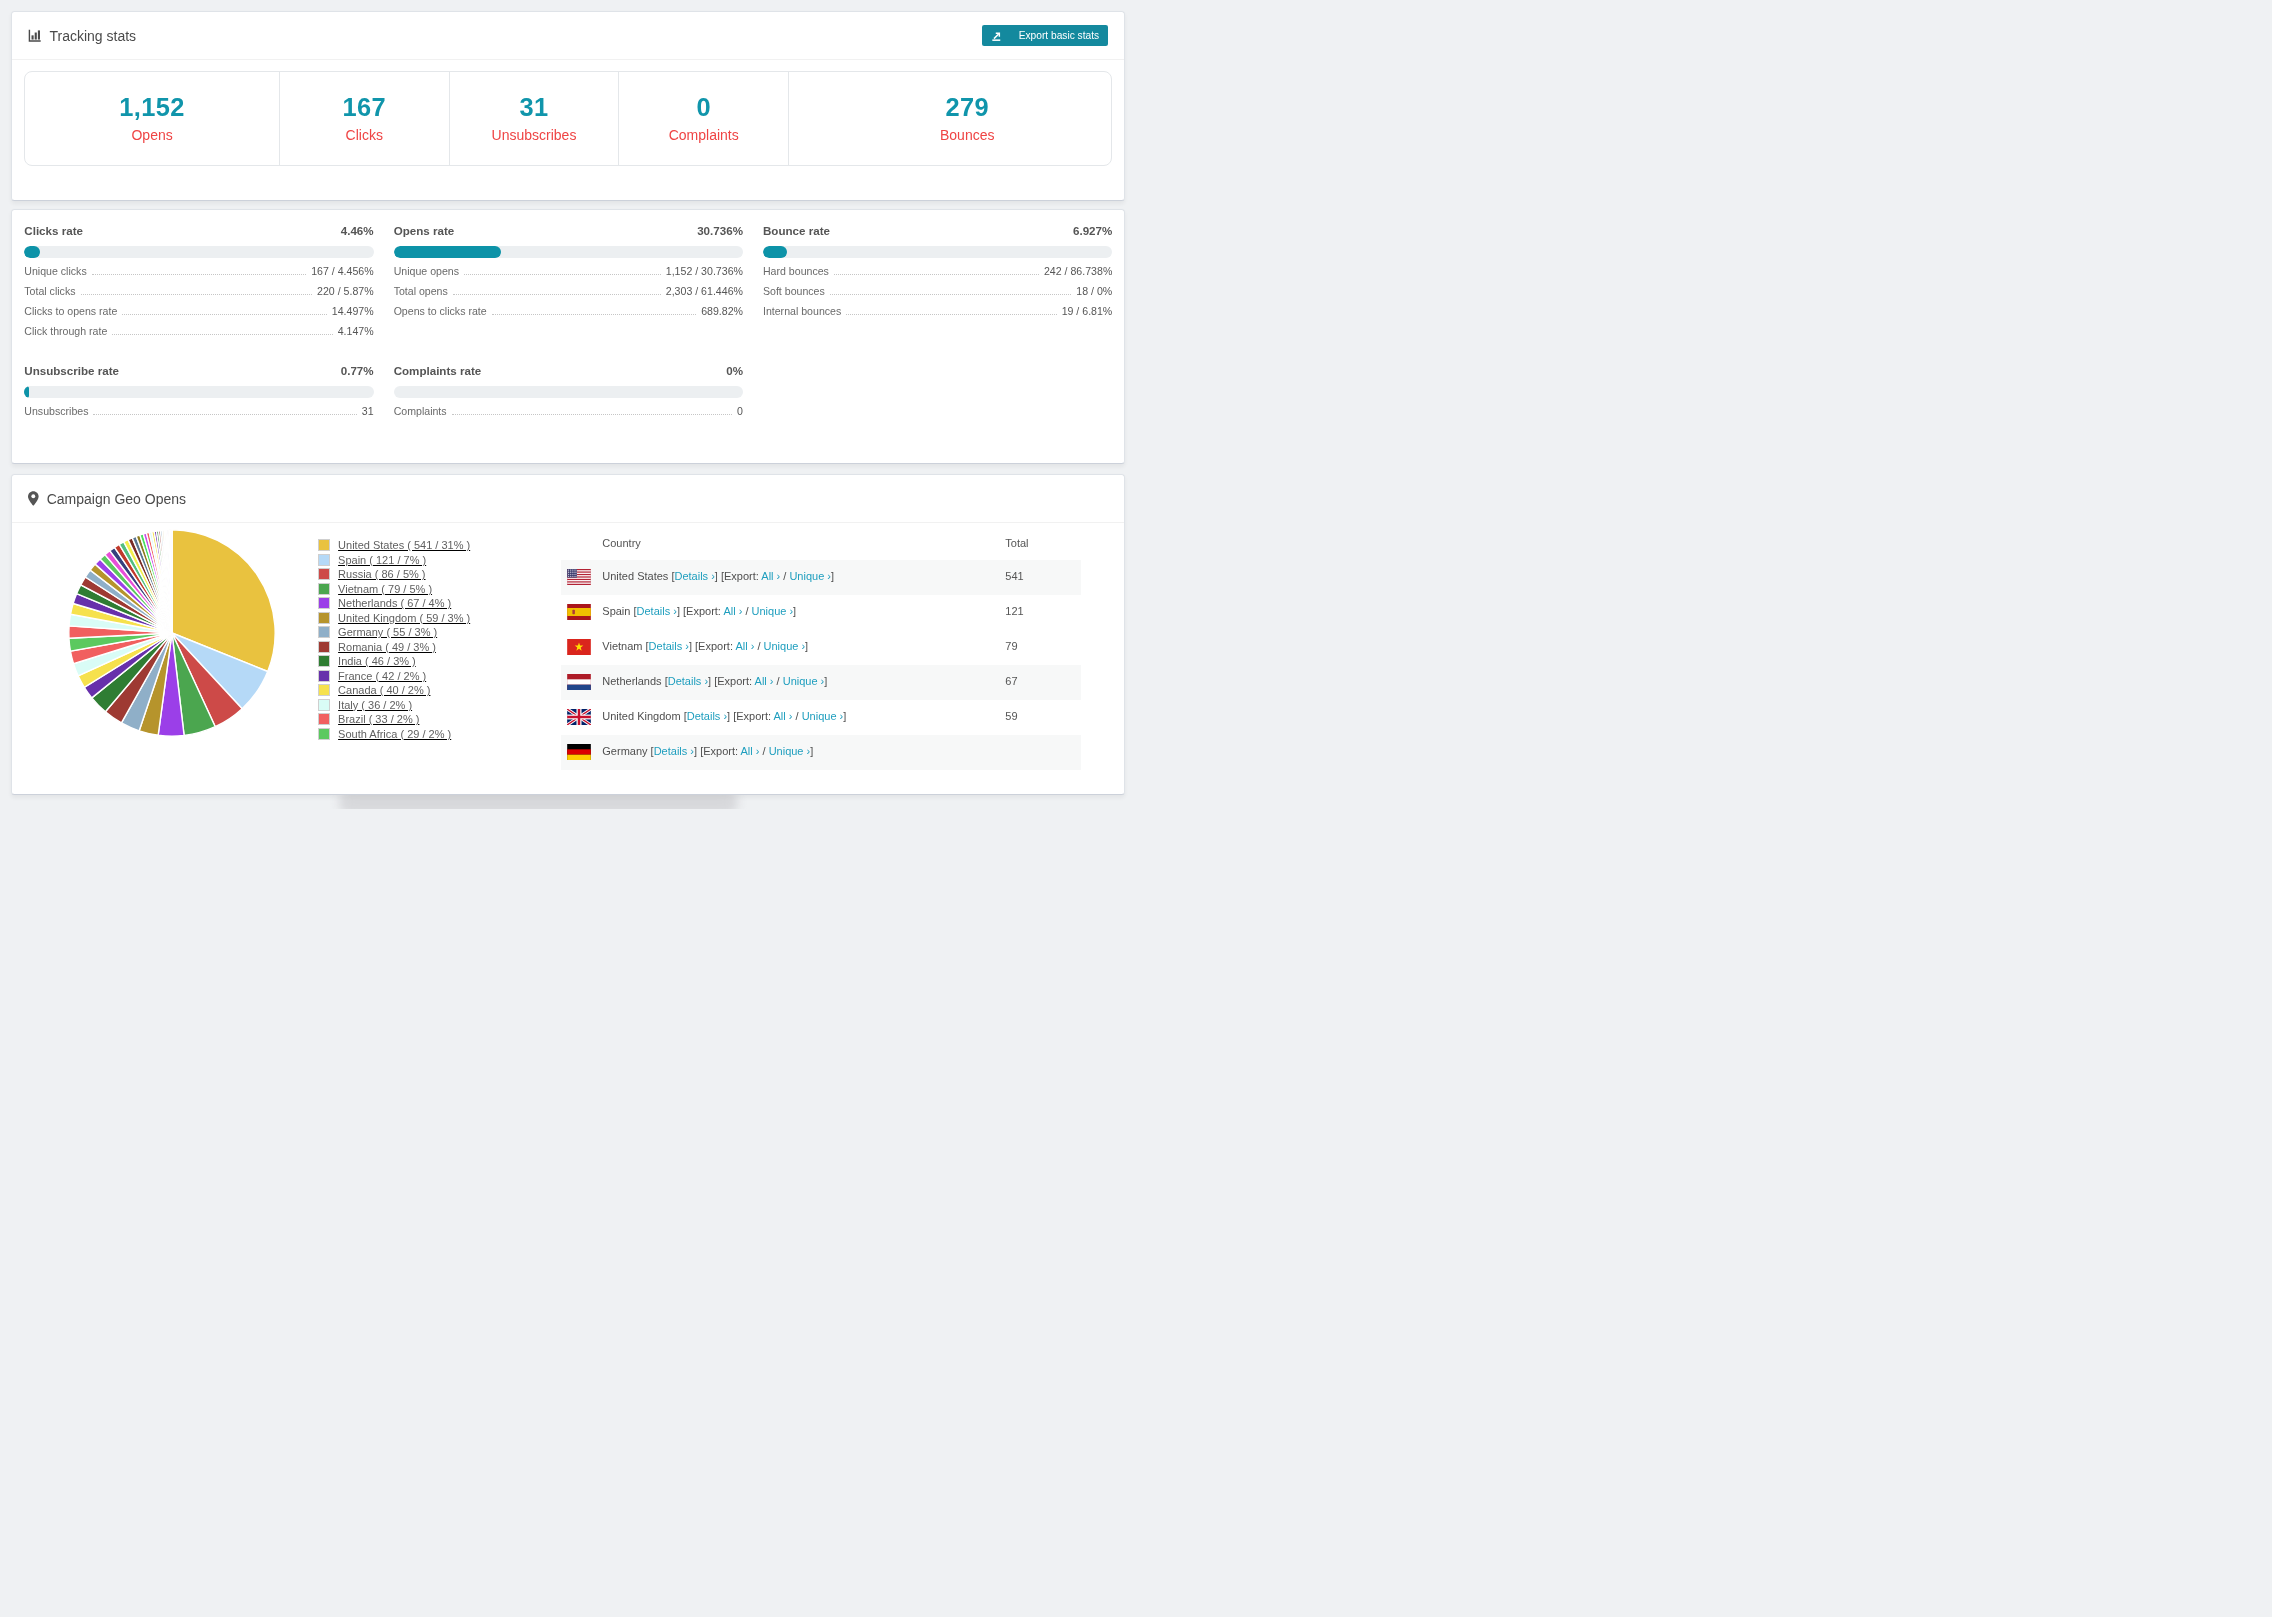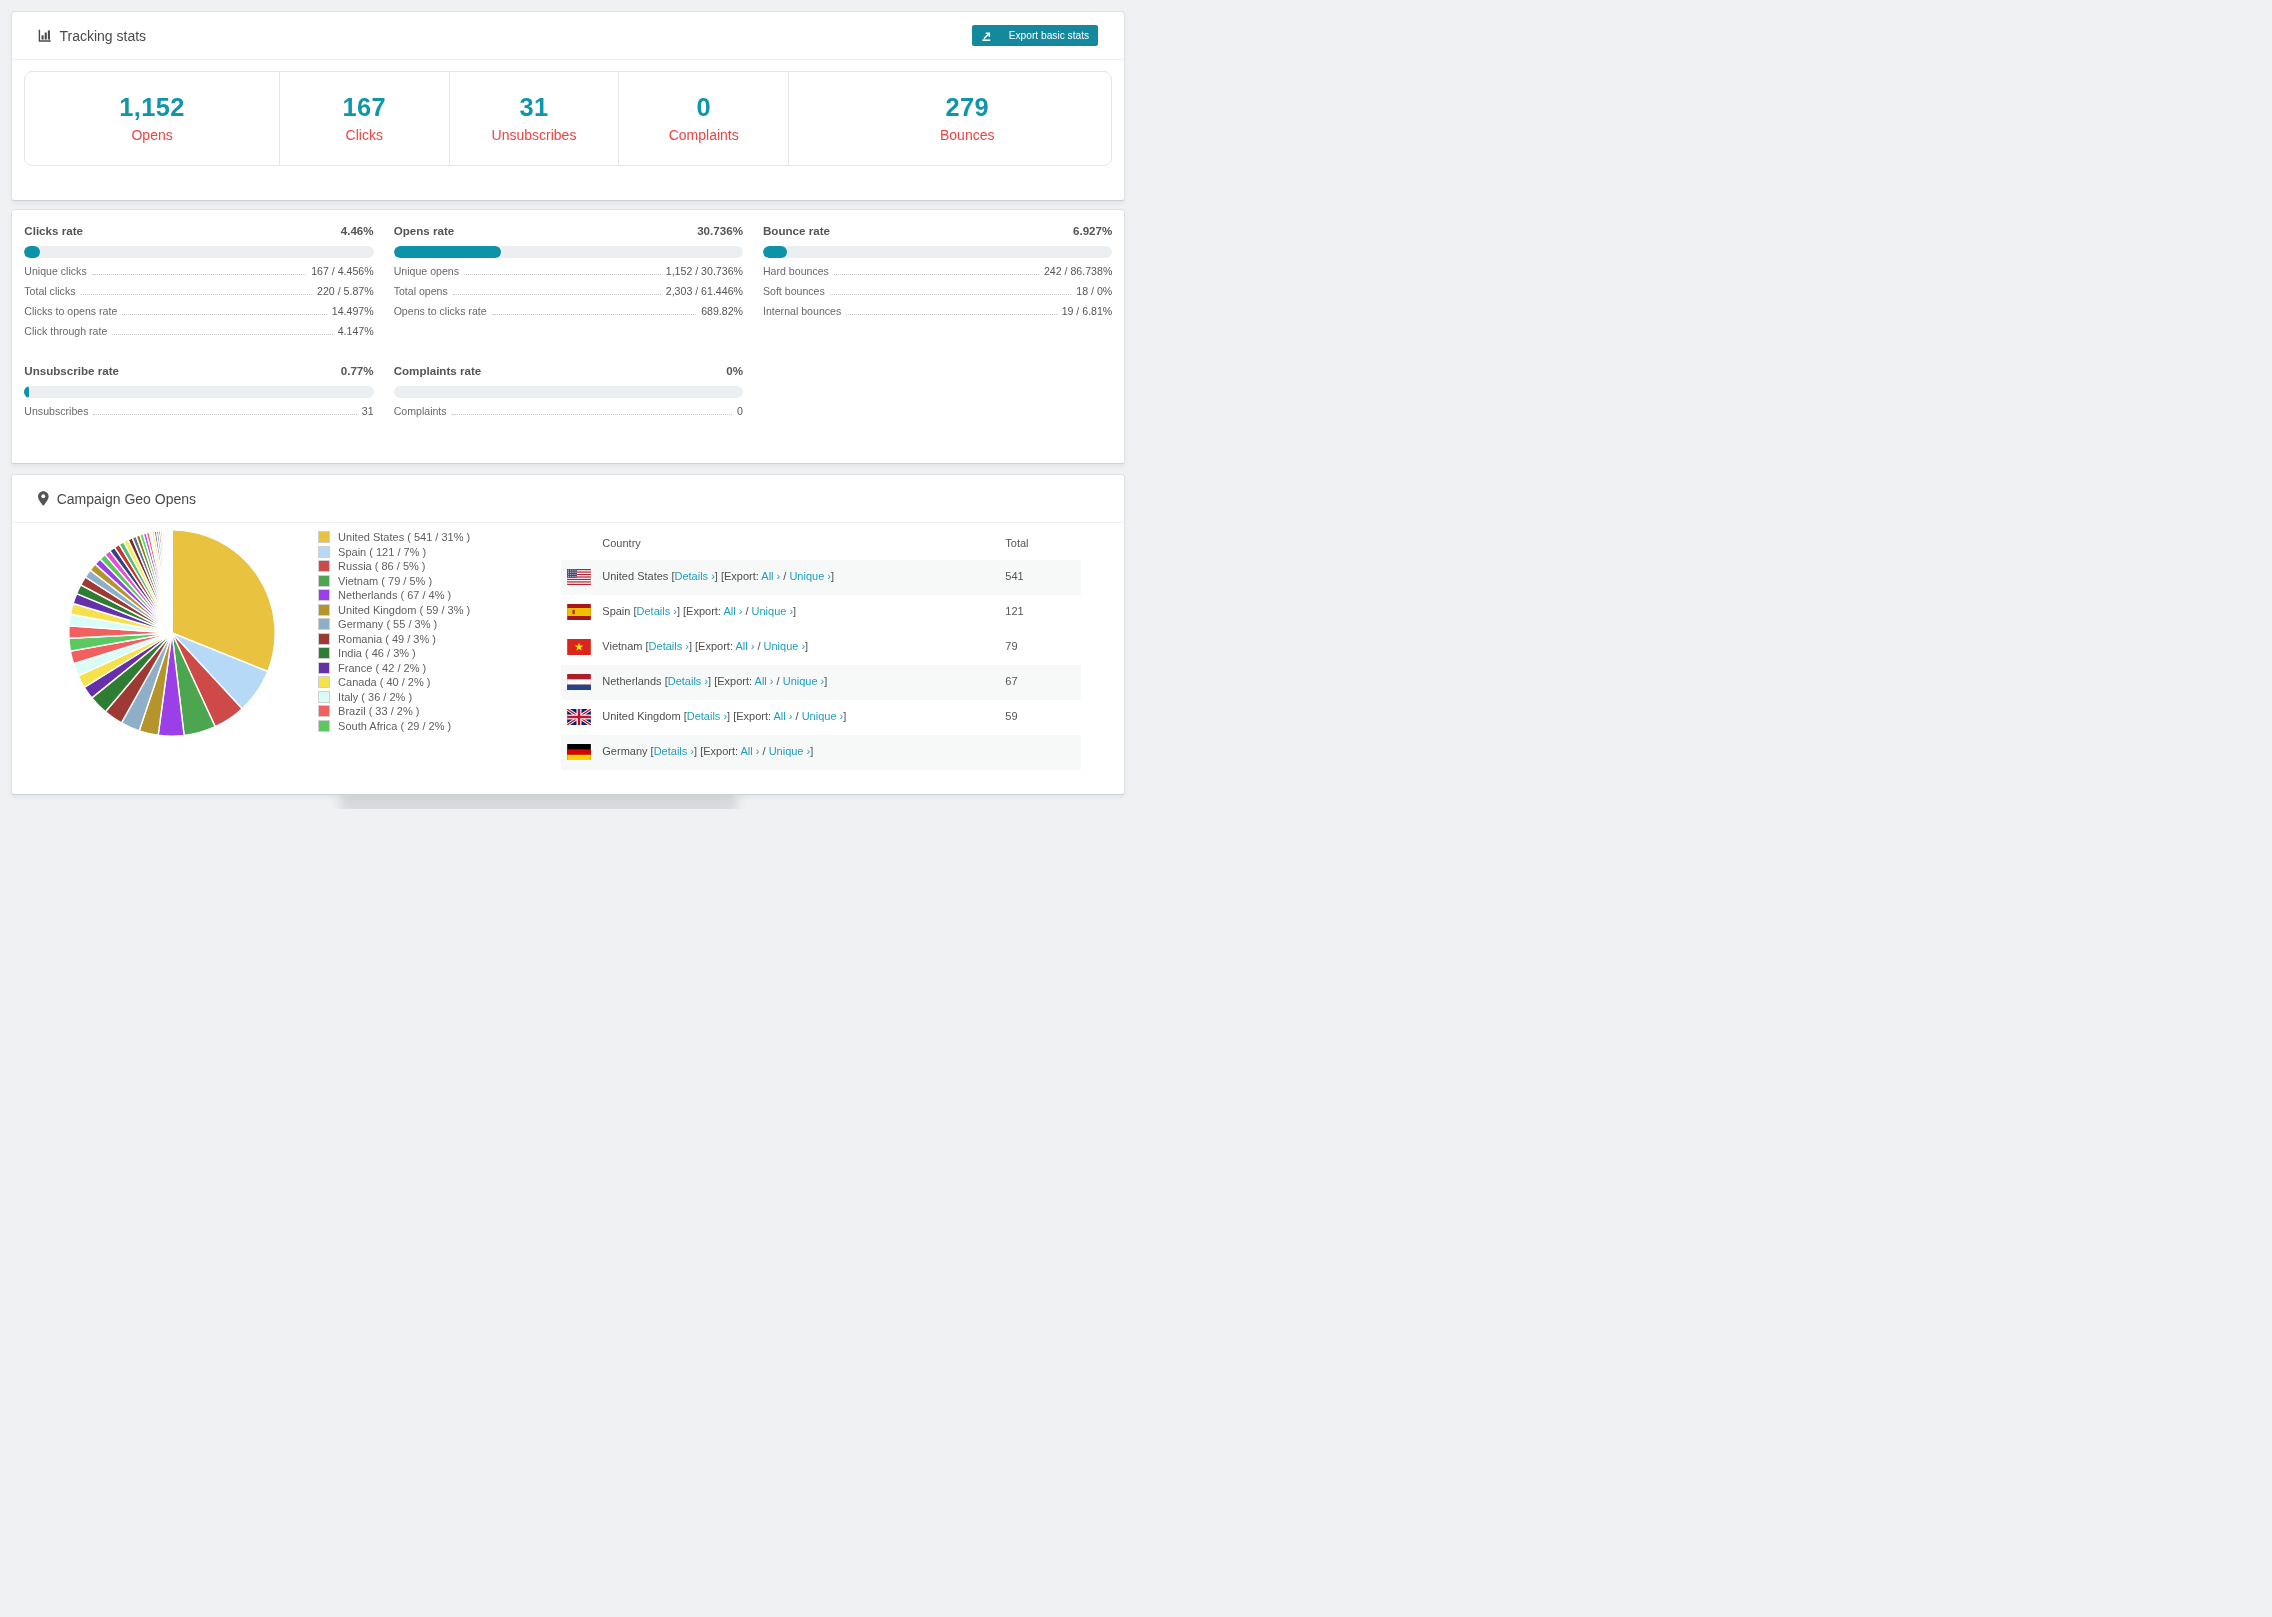--- a/index.html
+++ b/index.html
@@ -13,21 +13,21 @@
     position:absolute;left:11.3px;width:1112px;background:#fff;
     border:0.7px solid #dfe3e8;border-bottom:1.4px solid #ccd1da;border-radius:3.5px;
     box-shadow:0 2.1px 4.2px rgba(0,0,0,.05);
     z-index:2;
   }
   .card1{top:11.3px;height:188px;}
   .card2{top:209px;height:253px;}
   .card3{top:474px;height:319px;overflow:hidden;}
 
   .card-head{
-    display:flex;align-items:center;height:47px;padding:0 26px;
+    display:flex;align-items:center;height:47px;padding:0 16px;
     border-bottom:0.7px solid #f1f1f1;
   }
   .card-title{font-size:14px;color:#4a4a4a;display:flex;align-items:center;gap:7.8px;}
   .card-title svg{flex:0 0 auto;}
   .export-btn{
     margin-left:auto;display:flex;align-items:center;gap:17px;
     background:#14899e;color:#fff;border:none;border-radius:2.1px;
     font-family:"Liberation Sans",sans-serif;font-size:10.2px;
     padding:5px 9.2px;cursor:pointer;
   }
@@ -57,21 +57,21 @@
   .progress-fill{height:100%;background:#0d93a8;border-radius:6.4px;}
   .rate-rows{margin-top:7px;}
   .rrow{display:flex;align-items:baseline;height:20px;font-size:10.6px;}
   .rrow .lbl{color:#6a6a6a;white-space:nowrap;}
   .rrow .fill{flex:1;border-bottom:0.7px dotted #c6c6c6;margin:0 5px 2.8px 5px;}
   .rrow .val{color:#565656;white-space:nowrap;}
 
   
   .geo-body{position:absolute;left:0;top:52px;right:0;bottom:0;}
   #pie{position:absolute;left:54px;top:0px;}
-  #legend{position:absolute;left:306px;top:3px;}
+  #legend{position:absolute;left:306px;top:11px;text-decoration:underline;}
   .legend-item{display:flex;align-items:center;height:14.5px;font-size:11px;color:#5f5f5f;}
   .legend-swatch{width:10px;height:10px;border:0.7px solid #cfcfcf;margin-right:7.8px;flex:0 0 auto;}
 
   .geo-table{position:absolute;left:549px;top:0.7px;width:520px;height:257px;overflow:hidden;}
   .t-head{position:relative;height:32px;font-size:11px;color:#555;}
   .t-head .h-country{position:absolute;left:41px;top:9.2px;}
   .t-head .h-total{position:absolute;left:444px;top:9.2px;}
   .t-row{position:relative;height:35px;font-size:11px;color:#4f4f4f;}
   .t-row.striped{background:#f7f8f8;}
   .t-row .flag{position:absolute;left:5.6px;top:9.5px;width:24px;height:16px;display:block;}

